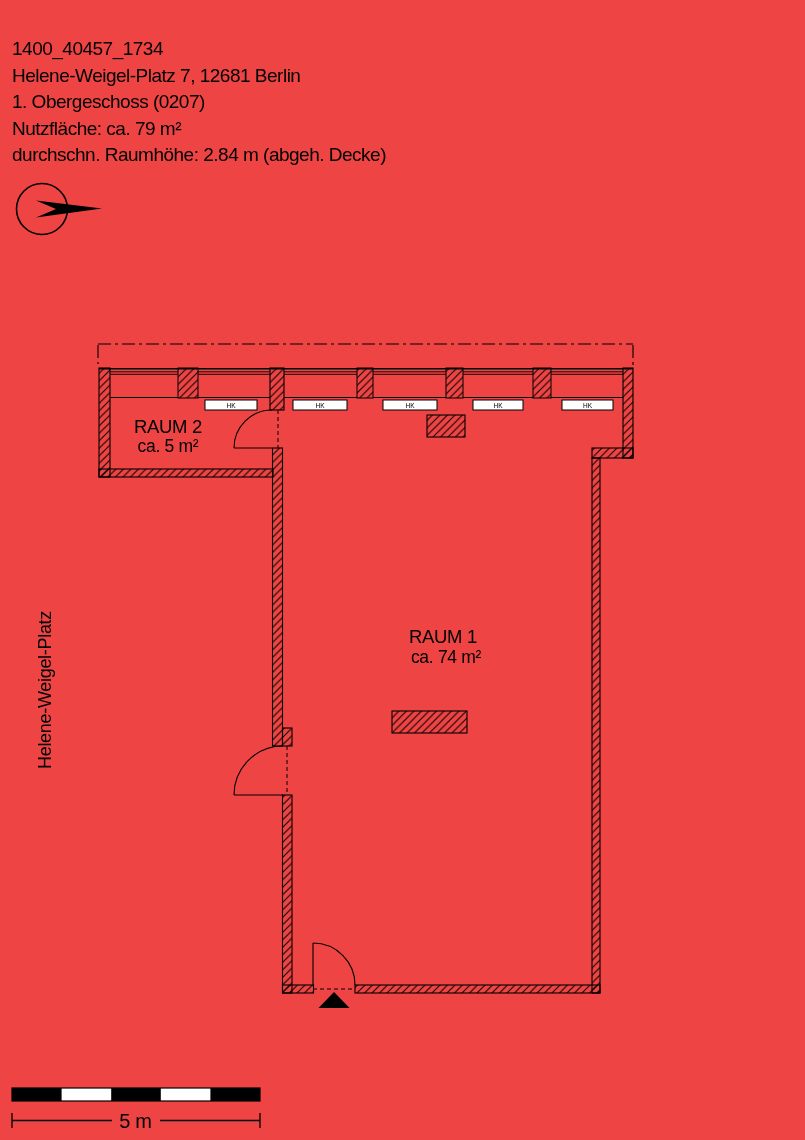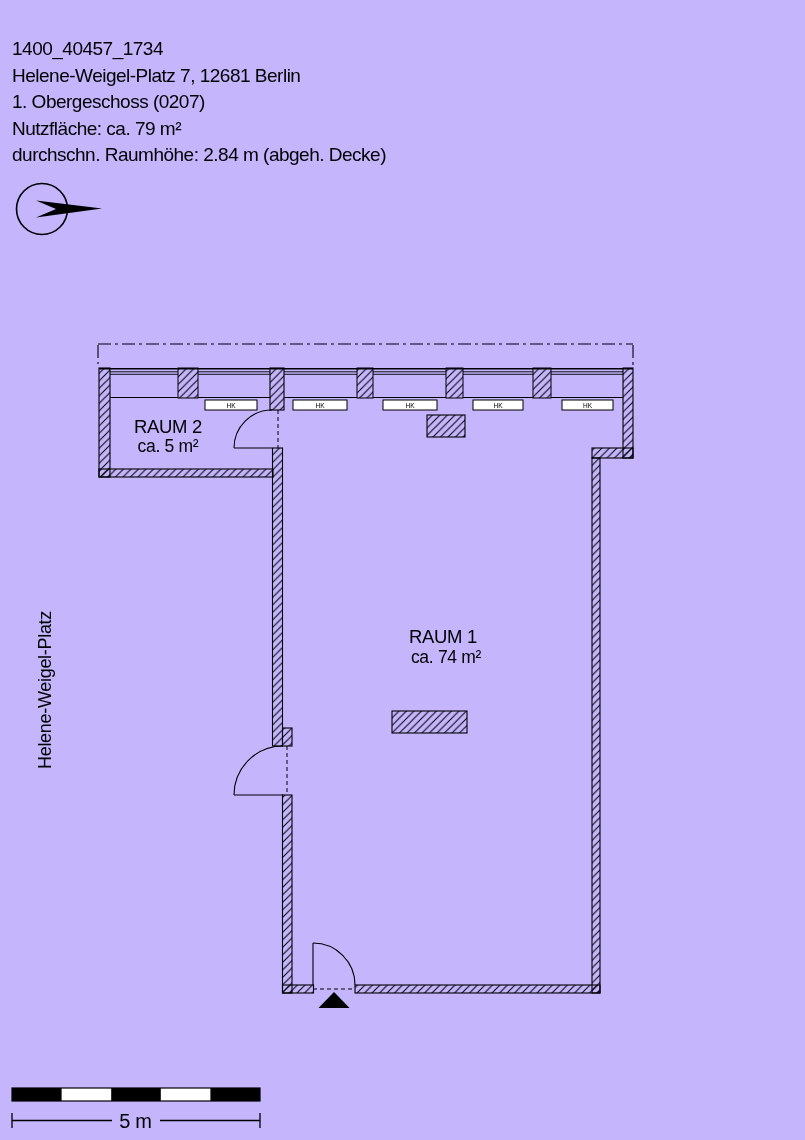--- a/index.html
+++ b/index.html
@@ -1,16 +1,16 @@
 <!DOCTYPE html>
 <html><head>
 <meta charset="utf-8">
 <style>
   html,body{margin:0;padding:0;background:#ffffff;}
-  .canvas{position:relative;width:805px;height:1140px;background:#c4b5fd;overflow:hidden;
+  .canvas{position:relative;width:805px;height:1140px;background:#ef4444;overflow:hidden;
           font-family:"Liberation Sans", sans-serif;}
   svg text{fill:#000;}
   .hdr{font-size:19px;letter-spacing:-0.5px;}
   .room-name{font-size:18.5px;letter-spacing:-0.3px;}
   .room-area{font-size:17.5px;letter-spacing:-0.3px;}
   .hk-label{font-size:6.5px;}
   .street{font-size:18px;letter-spacing:-0.3px;}
   .scale-text{font-size:20px;letter-spacing:-0.3px;}
 </style>
 </head>

